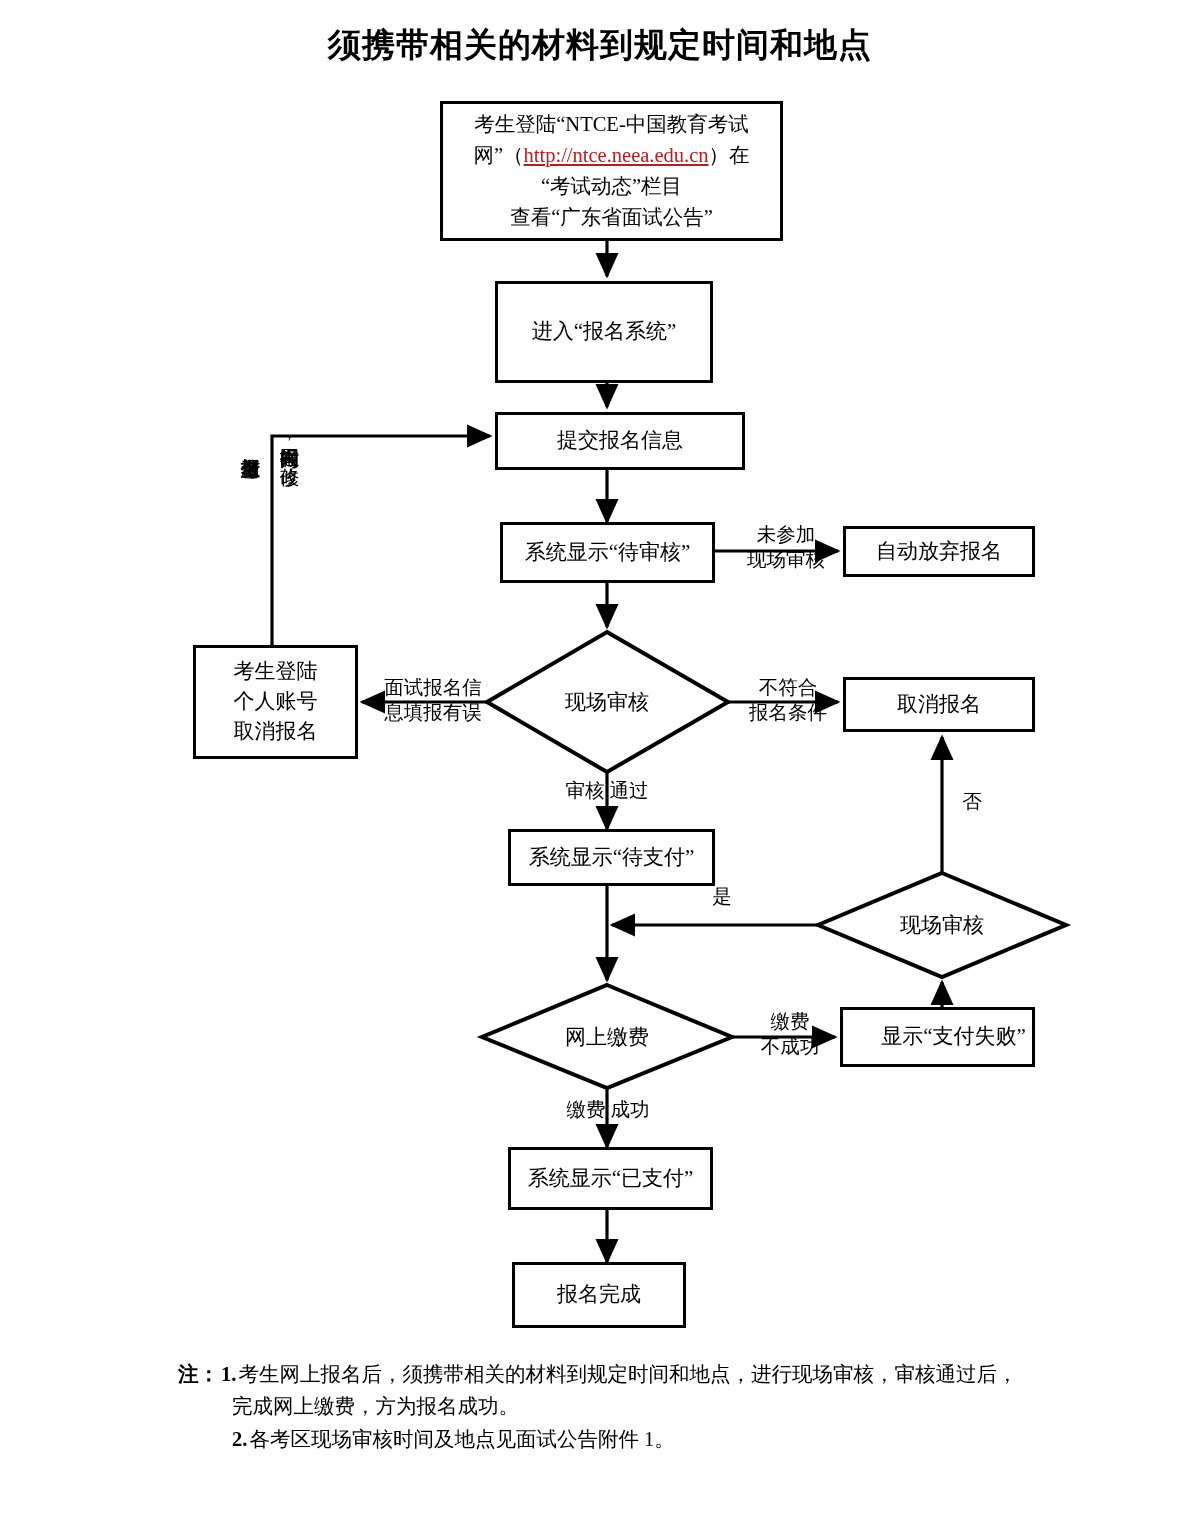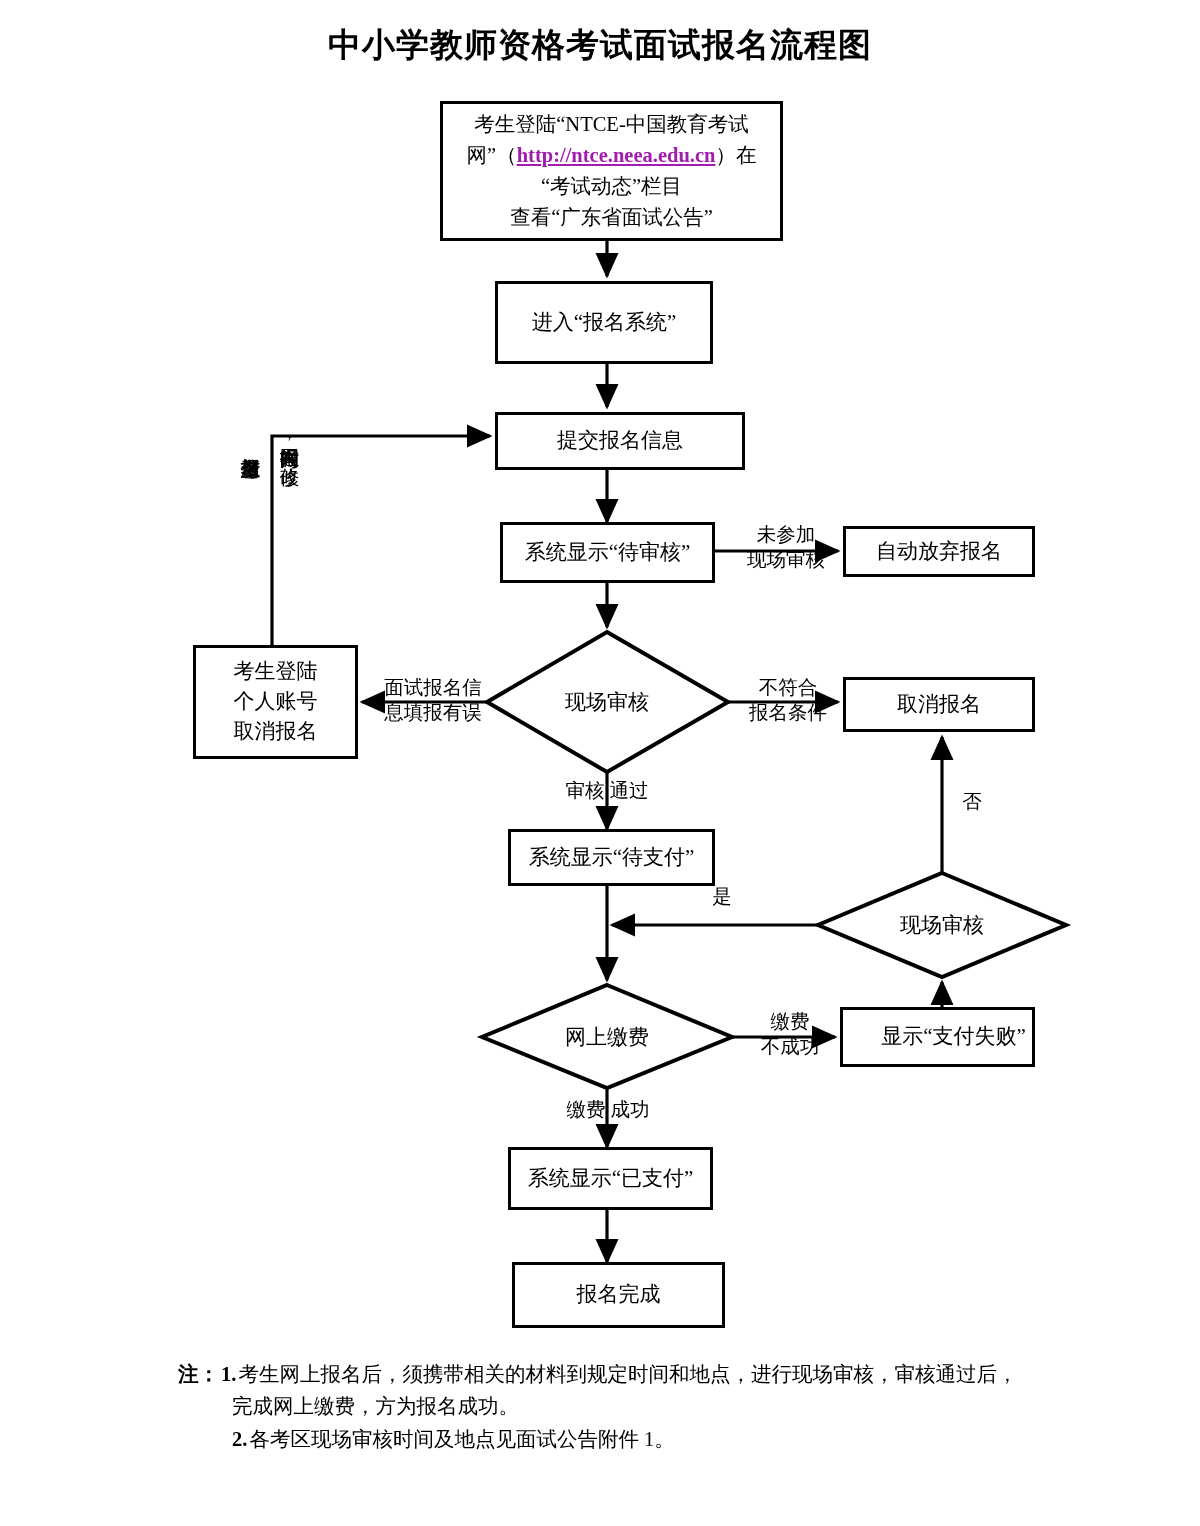--- a/index.html
+++ b/index.html
@@ -45,23 +45,22 @@
   .box{
     border:3px solid #000;
   }
   .box .txt{
     font-size:21px;
     line-height:1.42;
     padding:0 6px;
   }
   .box.big .txt{font-size:20.5px;line-height:1.52;}
   .link{
-    color:#a21caf;
+    color:#b91c1c;
     text-decoration:underline;
-    font-weight:bold;
   }
   
   .diamond-label{
     position:absolute;
     display:flex;
     align-items:center;
     justify-content:center;
     text-align:center;
     font-size:21px;
     pointer-events:none;
@@ -97,21 +96,21 @@
   .notes .row{display:flex;}
   .notes .lead{flex:0 0 auto;font-weight:bold;padding-right:2px;}
   .notes .body{flex:1 1 auto;}
   .notes .indent{padding-left:54px;}
 </style>
 </head>
 <body>
 
 <div id="page">
 
-  <div class="title">中小学教师资格考试面试报名流程图</div>
+  <div class="title">须携带相关的材料到规定时间和地点</div>
 
   <svg id="svg-layer" viewBox="0 0 1200 1526" xmlns="http://www.w3.org/2000/svg">
     <defs>
       <marker id="arrow" markerWidth="10" markerHeight="10" refX="7.2" refY="3.6" orient="auto" markerUnits="strokeWidth">
         <path d="M0,0 L8,3.6 L0,7.2 z" fill="#000"></path>
       </marker>
     </defs>
     <g stroke="#000" stroke-width="3.2" fill="none">
 
       <polygon points="607,632 728,702 607,772 487,702" fill="#fff" stroke-width="4"></polygon>
@@ -154,21 +153,21 @@
 
   <div class="node box big" style="left:440px;top:101px;width:343px;height:140px;">
     <div class="txt">
       <span>考生登陆“NTCE-中国教育考试</span><br>
       <span>网”（</span><a class="link" href="#">http://ntce.neea.edu.cn</a><span>）在</span><br>
       <span>“考试动态”栏目</span><br>
       <span>查看“广东省面试公告”</span>
     </div>
   </div>
 
-  <div class="node box" style="left:495px;top:281px;width:218px;height:83px;">
+  <div class="node box" style="left:495px;top:281px;width:218px;height:102px;">
     <div class="txt">进入“报名系统”</div>
   </div>
 
   <div class="node box" style="left:495px;top:412px;width:250px;height:58px;">
     <div class="txt">提交报名信息</div>
   </div>
 
   <div class="node box" style="left:500px;top:522px;width:215px;height:61px;">
     <div class="txt">系统显示“待审核”</div>
   </div>
@@ -192,21 +191,21 @@
   </div>
 
   <div class="node box" style="left:840px;top:1007px;width:195px;height:60px;padding-left:32px;">
     <div class="txt">显示“支付失败”</div>
   </div>
 
   <div class="node box" style="left:508px;top:1147px;width:205px;height:63px;">
     <div class="txt">系统显示“已支付”</div>
   </div>
 
-  <div class="node box" style="left:512px;top:1262px;width:213px;height:66px;">
+  <div class="node box" style="left:512px;top:1262px;width:174px;height:66px;">
     <div class="txt">报名完成</div>
   </div>
 
   <div class="diamond-label" style="left:527px;top:686px;width:160px;height:32px;">
     <span>现场审核</span>
   </div>
 
   <div class="diamond-label" style="left:862px;top:909px;width:160px;height:32px;">
     <span>现场审核</span>
   </div>

